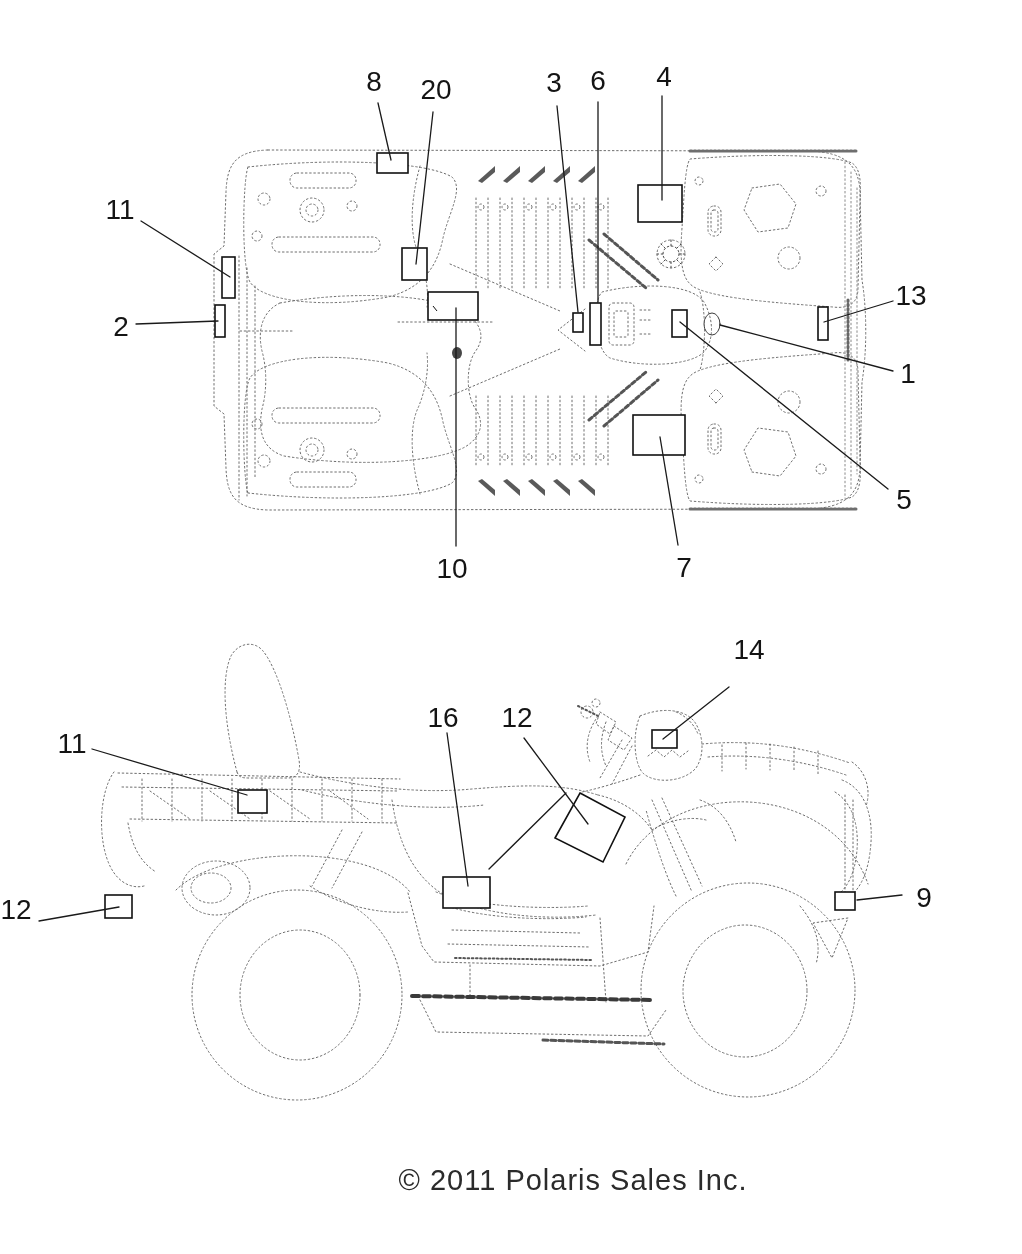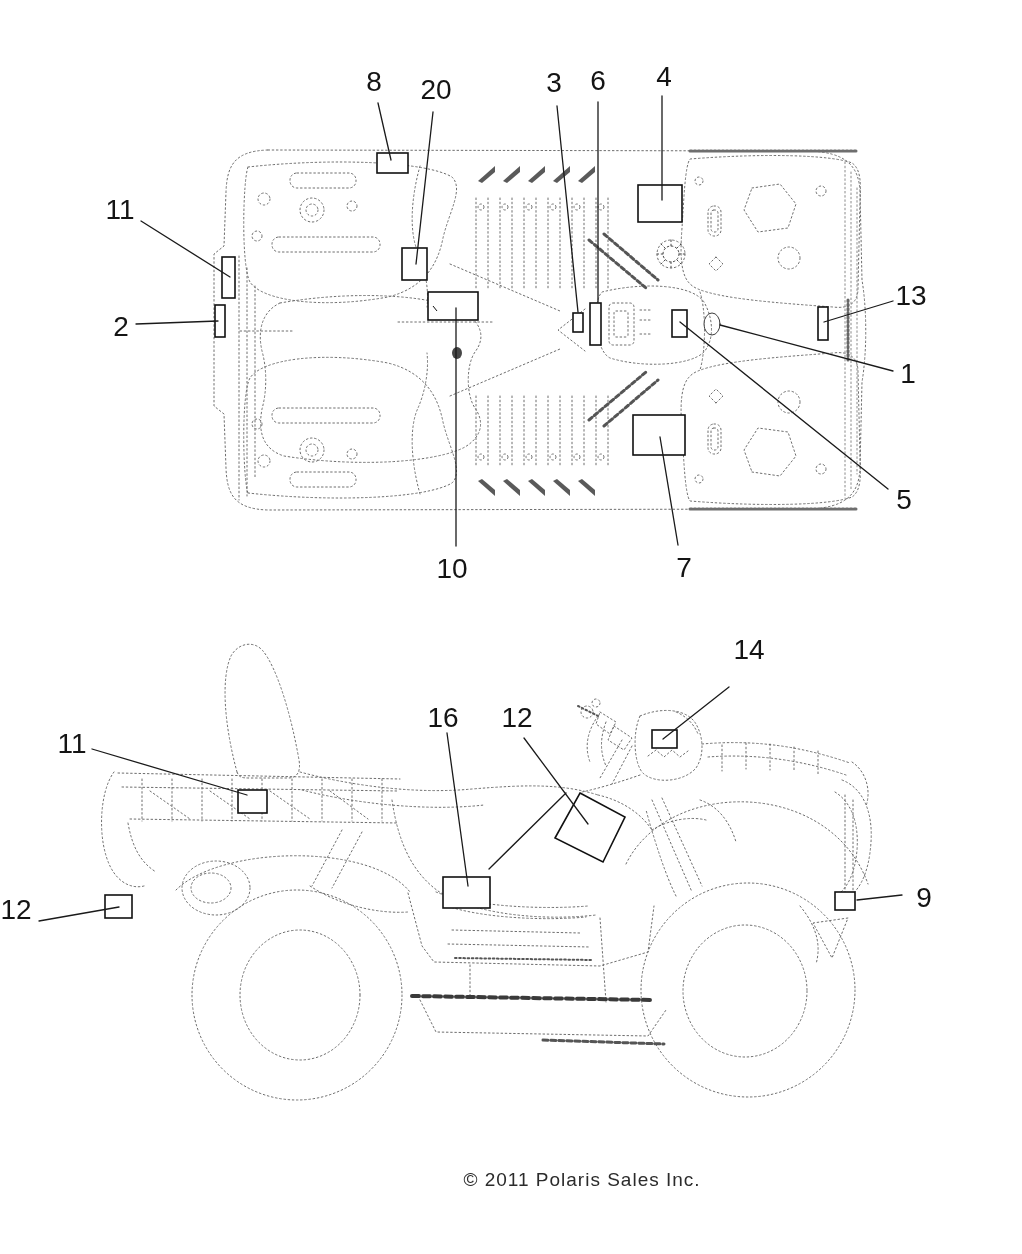--- a/index.html
+++ b/index.html
@@ -2,21 +2,21 @@
 <html><head>
 <meta charset="utf-8">
 <style>
   html,body{margin:0;padding:0;background:#ffffff;}
   .stage{position:relative;width:1022px;height:1254px;background:#ffffff;overflow:hidden;
          font-family:"Liberation Sans","DejaVu Sans",sans-serif;}
   .stage svg{position:absolute;left:0;top:0;}
   .callout{position:absolute;transform:translate(-50%,-50%);font-size:28px;line-height:1;
            color:#141414;white-space:nowrap;user-select:none;}
   .copyright{position:absolute;left:573px;top:1180px;transform:translate(-50%,-50%);
-             font-size:19px;letter-spacing:1px;color:#2b2b2b;white-space:nowrap;margin-left:9px;}
+             font-size:29px;letter-spacing:1px;color:#2b2b2b;white-space:nowrap;}
 </style>
 </head>
 <body>
 
 <div class="stage">
 
 <svg width="1022" height="1254" viewBox="0 0 1022 1254">
 
   <g stroke="#6e6e6e" fill="none" stroke-width="1" stroke-dasharray="1.6 2.6" stroke-linecap="round">
 

